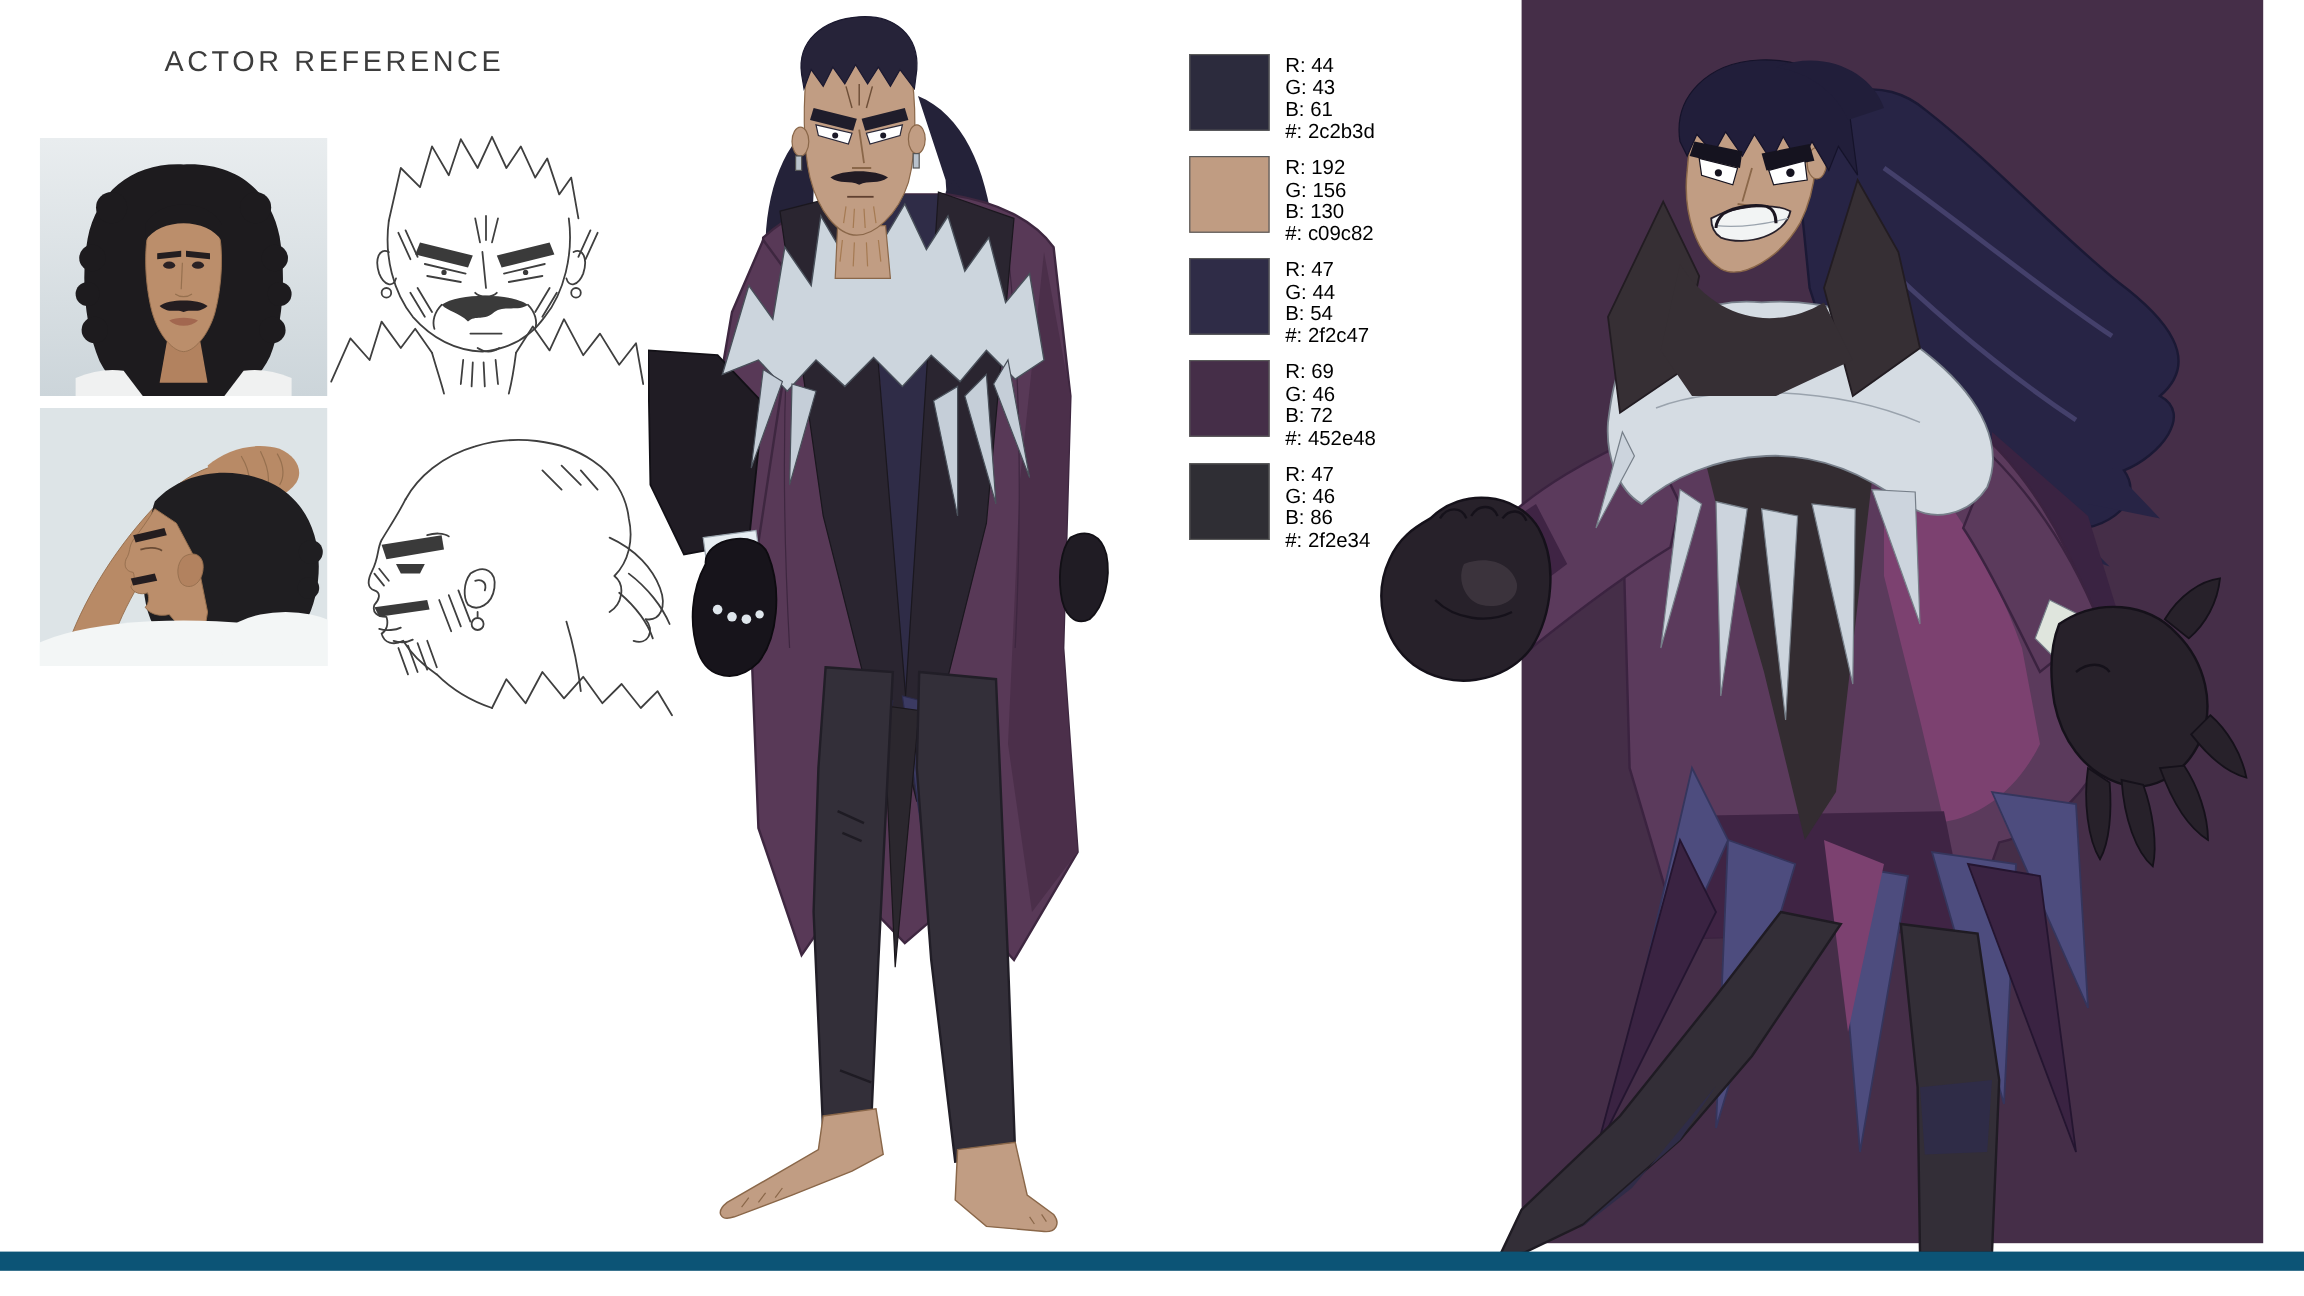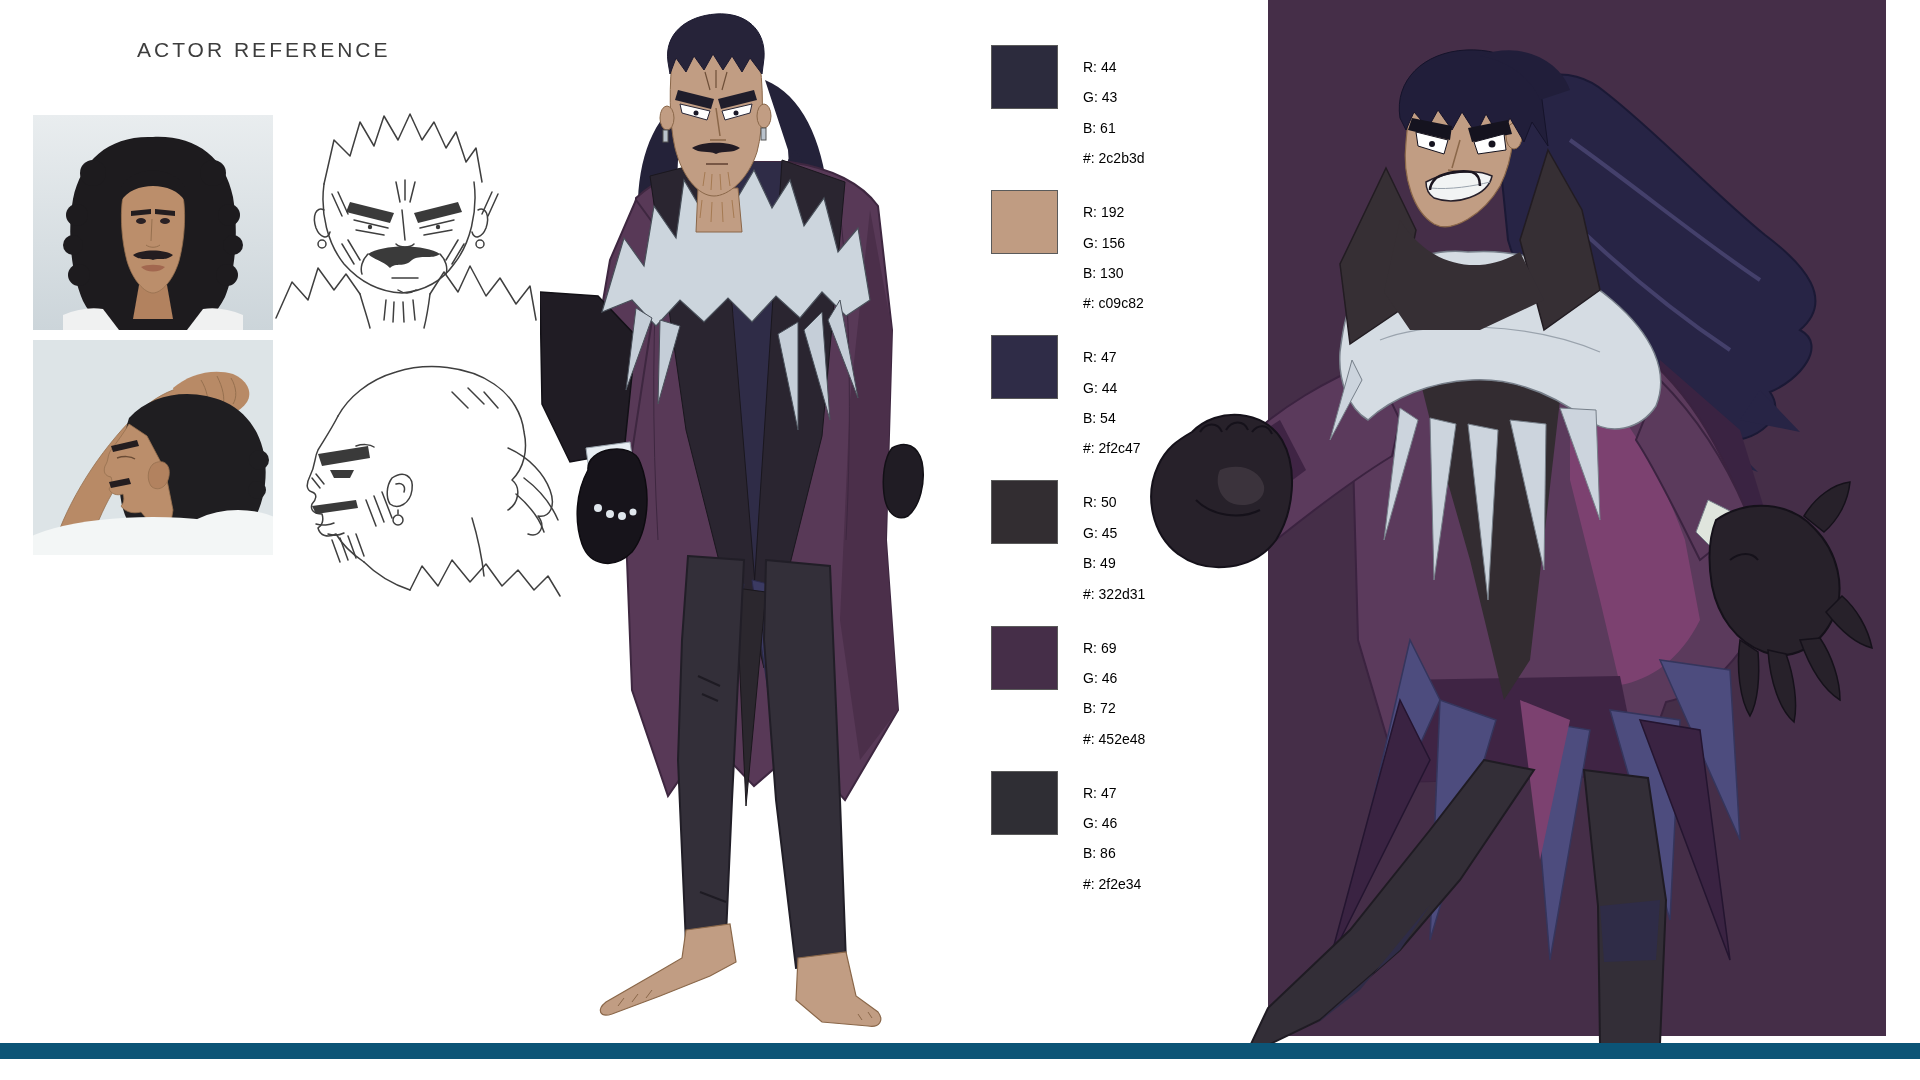--- a/index.html
+++ b/index.html
@@ -1,35 +1,35 @@
 <!DOCTYPE html>
 <html><head>
 <meta charset="utf-8">
 <style>
   html,body{margin:0;padding:0;background:#ffffff;}
   #canvas{position:relative;width:1920px;height:1080px;background:#ffffff;overflow:hidden;
           font-family:"Liberation Sans", sans-serif;}
   .abs{position:absolute;}
   
-  #actor-ref{left:137px;top:38px;font-size:21px;letter-spacing:3px;color:#3d3d3d;font-weight:500;}
+  #actor-ref{left:137px;top:38px;font-size:24px;letter-spacing:3px;color:#3d3d3d;font-weight:500;}
   
   .photo{left:33px;width:240px;height:215px;overflow:hidden;}
   #photo-front{top:115px;}
   #photo-side{top:340px;}
   
   #sketch-front{left:272px;top:82px;width:268px;height:250px;}
   #sketch-side{left:272px;top:328px;width:292px;height:274px;}
   
   #char-center{left:540px;top:0px;width:460px;height:1040px;}
   
   #palette{left:991px;top:45px;display:flex;flex-direction:column;gap:10.5px;}
   .swrow{display:flex;align-items:flex-start;}
   .sw{width:67px;height:64px;border:1px solid #5a5a5a;box-sizing:border-box;}
   .swtxt{margin-left:13px;padding-top:1px;}
-  .swtxt p{margin:12px;font-size:14px;line-height:18.4px;color:#000;white-space:nowrap;}
+  .swtxt p{margin:0;font-size:17px;line-height:18.4px;color:#000;white-space:nowrap;}
   
   #pose-panel{left:1268px;top:0px;width:618px;height:1036px;}
   #char-pose{left:1100px;top:0px;width:790px;height:1080px;}
   
   #villain-title{left:33px;top:984px;font-size:52px;font-weight:bold;letter-spacing:1px;
                  -webkit-text-stroke:1.4px currentColor;}
   #accent-bar{left:0;top:1043px;width:1920px;height:16px;}
 </style>
 </head>
 <body>
@@ -250,29 +250,20 @@
     <div class="swrow">
       <div class="sw" style="background-color: rgb(47, 44, 71);"></div>
       <div class="swtxt">
           <p>R: 47</p>
           <p>G: 44</p>
           <p>B: 54</p>
           <p>#: 2f2c47</p>
         </div>
     </div>
     <div class="swrow">
-      <div class="sw" style="background-color: rgb(50, 45, 49);"></div>
-      <div class="swtxt">
-          <p>R: 50</p>
-          <p>G: 45</p>
-          <p>B: 49</p>
-          <p>#: 322d31</p>
-        </div>
-    </div>
-    <div class="swrow">
       <div class="sw" style="background-color: rgb(69, 46, 72);"></div>
       <div class="swtxt">
           <p>R: 69</p>
           <p>G: 46</p>
           <p>B: 72</p>
           <p>#: 452e48</p>
         </div>
     </div>
     <div class="swrow">
       <div class="sw" style="background-color: rgb(47, 46, 52);"></div>

